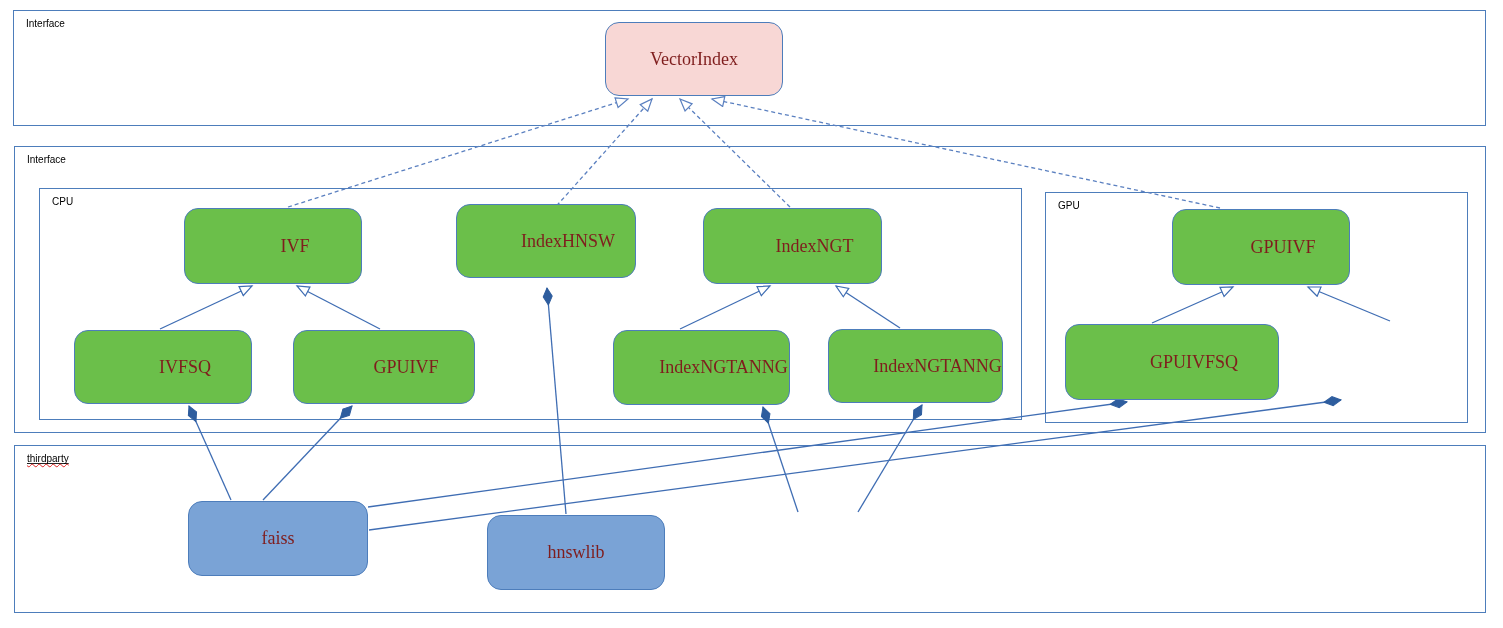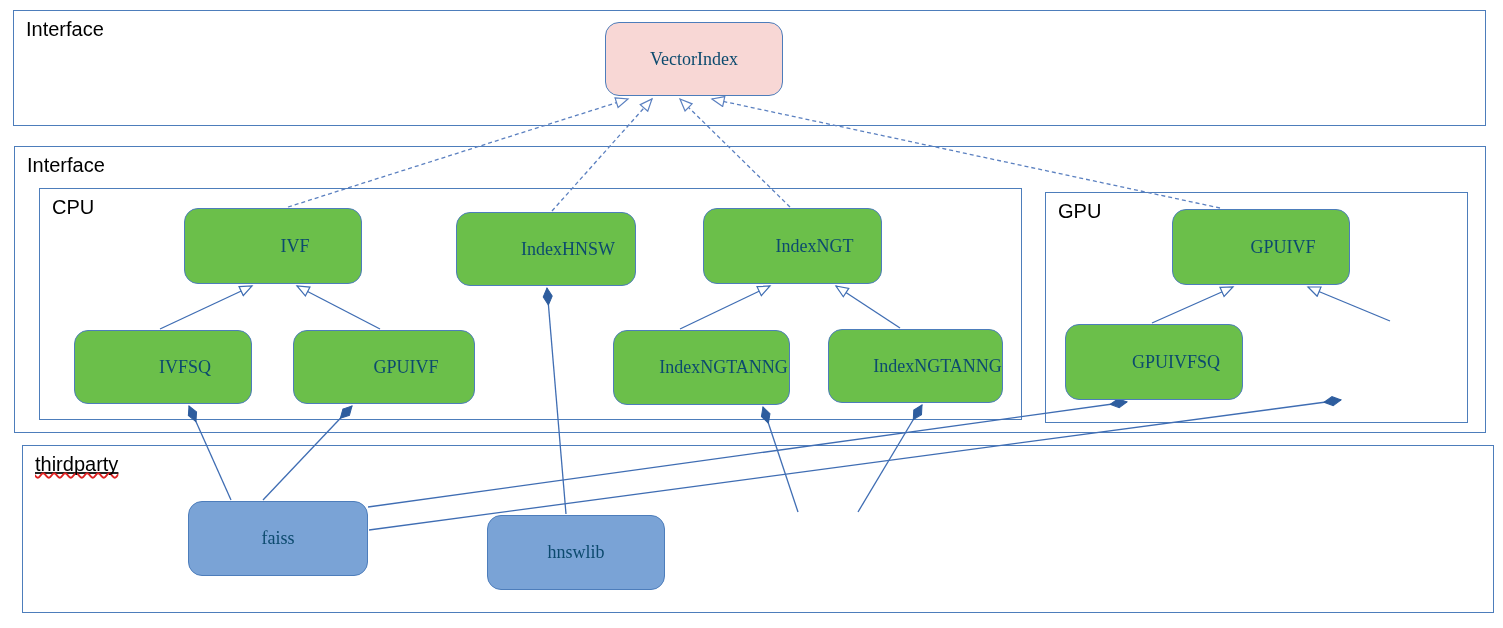--- a/index.html
+++ b/index.html
@@ -1,22 +1,22 @@
 <!DOCTYPE html>
 <html><head>
 <meta charset="utf-8">
 <style>
   html,body{margin:0;padding:0;background:#ffffff;}
   .stage{position:relative;width:1503px;height:628px;background:#ffffff;
          font-family:"Liberation Sans",sans-serif;overflow:hidden;}
   .container{position:absolute;border:1.6px solid #4d7dbb;background:transparent;box-sizing:border-box;}
-  .clabel{position:absolute;left:12px;top:7px;font-size:20px;color:#000;}
+  .clabel{position:absolute;left:12px;top:7px;font-size:10px;color:#000;}
   .node{position:absolute;box-sizing:border-box;border:1.5px solid #4d7dbb;border-radius:14px;
         display:flex;align-items:center;justify-content:center;z-index:3;}
-  .node .nlabel{font-family:"Liberation Serif",serif;font-size:18px;color:#0c4a6e;}
+  .node .nlabel{font-family:"Liberation Serif",serif;font-size:18px;color:#7f1d1d;}
   .green{background:#6bbf4a;padding-left:44px;}
   .pink{background:#f8d7d5;}
   .blue{background:#7aa3d6;}
   .edges{position:absolute;left:0;top:0;z-index:2;pointer-events:none;}
   .underline-black{text-decoration:underline;text-decoration-color:#222;}
   .misspell{text-decoration:underline wavy #dd2222;text-decoration-skip-ink:none;}
 </style>
 </head>
 <body>
 
@@ -31,21 +31,21 @@
   </div>
 
   <div class="container" style="left:39px;top:188px;width:983px;height:232px">
     <span class="clabel">CPU</span>
   </div>
 
   <div class="container" style="left:1045px;top:192px;width:423px;height:231px">
     <span class="clabel">GPU</span>
   </div>
 
-  <div class="container" style="left:22px;top:445px;width:1472px;height:168px">
+  <div class="container" style="left:14px;top:445px;width:1472px;height:168px">
     <span class="clabel underline-black"><span class="misspell">thirdparty</span></span>
   </div>
 
   <svg class="edges" width="1503" height="628" viewBox="0 0 1503 628">
     <defs>
       <marker id="triSolid" markerUnits="userSpaceOnUse" markerWidth="16" markerHeight="14" refX="13" refY="6" orient="auto">
         <path d="M1,1 L13,6 L1,11 Z" fill="#ffffff" stroke="#3f6db3" stroke-width="1.2"></path>
       </marker>
       <marker id="triDash" markerUnits="userSpaceOnUse" markerWidth="16" markerHeight="14" refX="13" refY="6" orient="auto">
         <path d="M1,1 L13,6 L1,11 Z" fill="#ffffff" stroke="#5b80c0" stroke-width="1.2"></path>
@@ -83,21 +83,21 @@
   </svg>
 
   <div class="node pink" style="left:605px;top:22px;width:178px;height:74px">
     <span class="nlabel">VectorIndex</span>
   </div>
 
   <div class="node green" style="left:184px;top:208px;width:178px;height:76px">
     <span class="nlabel">IVF</span>
   </div>
 
-  <div class="node green" style="left:456px;top:212px;width:180px;height:74px">
+  <div class="node green" style="left:456px;top:204px;width:180px;height:74px">
     <span class="nlabel">IndexHNSW</span>
   </div>
 
   <div class="node green" style="left:703px;top:208px;width:179px;height:76px">
     <span class="nlabel">IndexNGT</span>
   </div>
 
   <div class="node green" style="left:74px;top:330px;width:178px;height:74px">
     <span class="nlabel">IVFSQ</span>
   </div>
@@ -111,21 +111,21 @@
   </div>
 
   <div class="node green" style="left:828px;top:329px;width:175px;height:74px">
     <span class="nlabel">IndexNGTANNG</span>
   </div>
 
   <div class="node green" style="left:1172px;top:209px;width:178px;height:76px">
     <span class="nlabel">GPUIVF</span>
   </div>
 
-  <div class="node green" style="left:1065px;top:324px;width:178px;height:76px">
+  <div class="node green" style="left:1065px;top:324px;width:214px;height:76px">
     <span class="nlabel">GPUIVFSQ</span>
   </div>
 
 
   <div class="node blue" style="left:188px;top:501px;width:180px;height:75px">
     <span class="nlabel">faiss</span>
   </div>
 
   <div class="node blue" style="left:487px;top:515px;width:178px;height:75px">
     <span class="nlabel">hnswlib</span>

